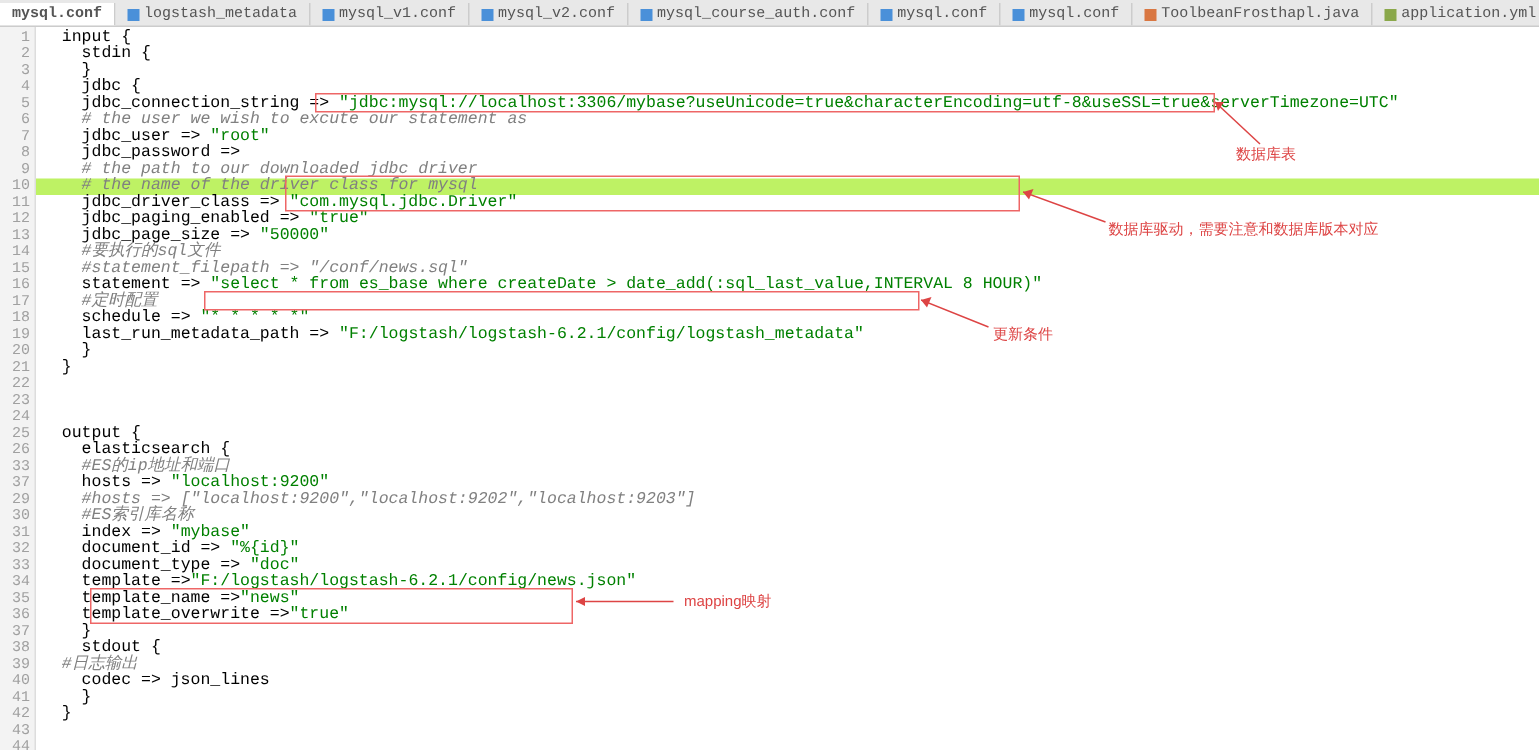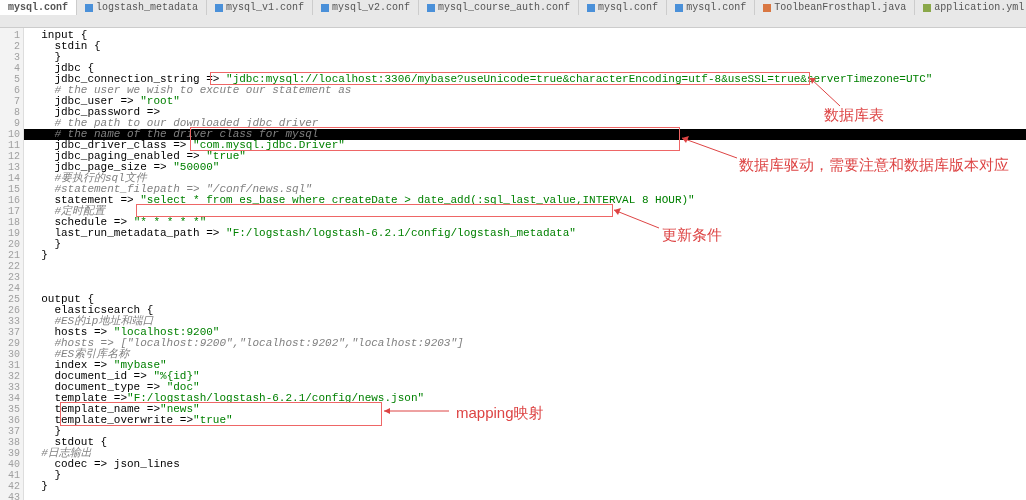--- a/index.html
+++ b/index.html
@@ -1,33 +1,33 @@
 <!DOCTYPE html>
 <html><head>
 <meta charset="utf-8">
 <style>
 * { margin: 0; padding: 0; box-sizing: border-box; }
 body { font-family: Consolas, 'Courier New', monospace; font-size: 11px; background: #fff; width: 1026px; height: 500px; overflow: hidden; position: relative; }
-.tabs { height: 28px; background: #e8e8e8; border-bottom: 1px solid #ccc; display: flex; align-items: flex-start; font-size: 10px; overflow: hidden; }
+.tabs { height: 18px; background: #e8e8e8; border-bottom: 1px solid #ccc; display: flex; align-items: flex-end; font-size: 10px; overflow: hidden; }
 .tab { padding: 2px 8px; border-right: 1px solid #ccc; white-space: nowrap; display: flex; align-items: center; gap: 3px; color: #555; }
 .tab.active { background: #fff; font-weight: bold; }
 .tab-icon { width: 8px; height: 8px; background: #4a90d9; display: inline-block; }
 .tab-icon.java { background: #d97742; }
 .tab-icon.xml { background: #8aa84a; }
 .editor-area { display: flex; height: 482px; }
 .gutter { width: 24px; background: #f3f3f3; border-right: 1px solid #ddd; text-align: right; padding-top: 2px; }
 .gutter div { height: 11px; color: #a0a0a0; font-size: 10px; padding-right: 3px; line-height: 11px; }
 .code { flex: 1; padding-top: 2px; position: relative; }
 .line { height: 11px; line-height: 11px; white-space: pre; color: #000; padding-left: 4px; }
-.line.hl { background: #000000; }
+.line.hl { background: #bef264; }
 .str { color: #008000; }
 .str-plain { color: #008000; }
 .comment { color: #808080; font-style: italic; }
 .box1 { position: absolute; border: 1px solid #e66; pointer-events: none; }
-.annotation { position: absolute; color: #d44; font-size: 15px; font-family: 'Microsoft YaHei', SimSun, sans-serif; }
+.annotation { position: absolute; color: #d44; font-size: 10px; font-family: 'Microsoft YaHei', SimSun, sans-serif; }
 .arrow { position: absolute; pointer-events: none; }
 </style>
 </head>
 <body>
 
 <div class="tabs">
     <div class="tab active">
       <span>mysql.conf</span>
     </div>
     <div class="tab">

